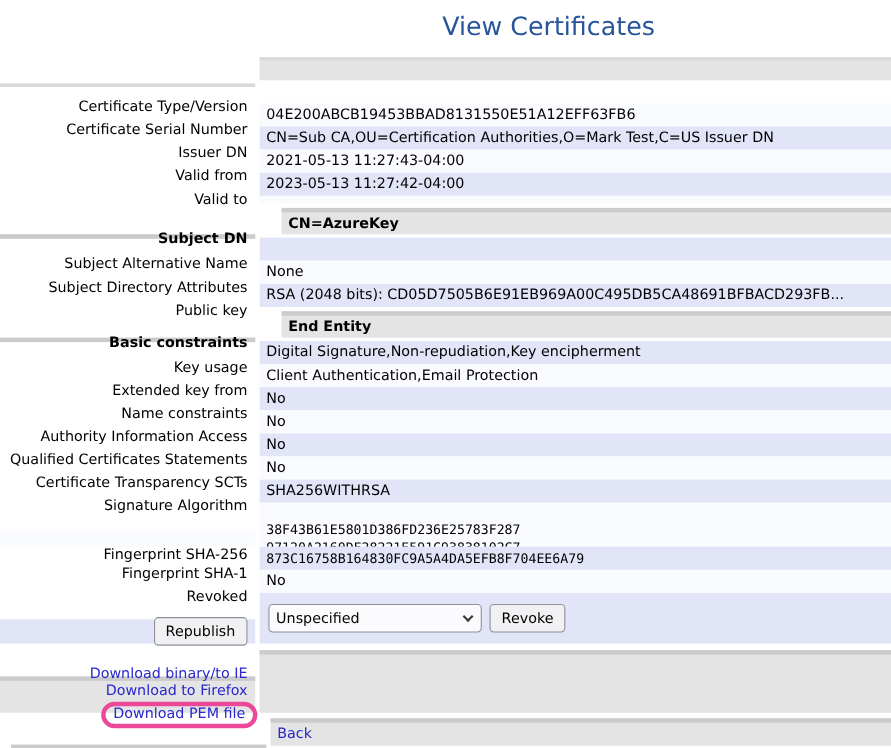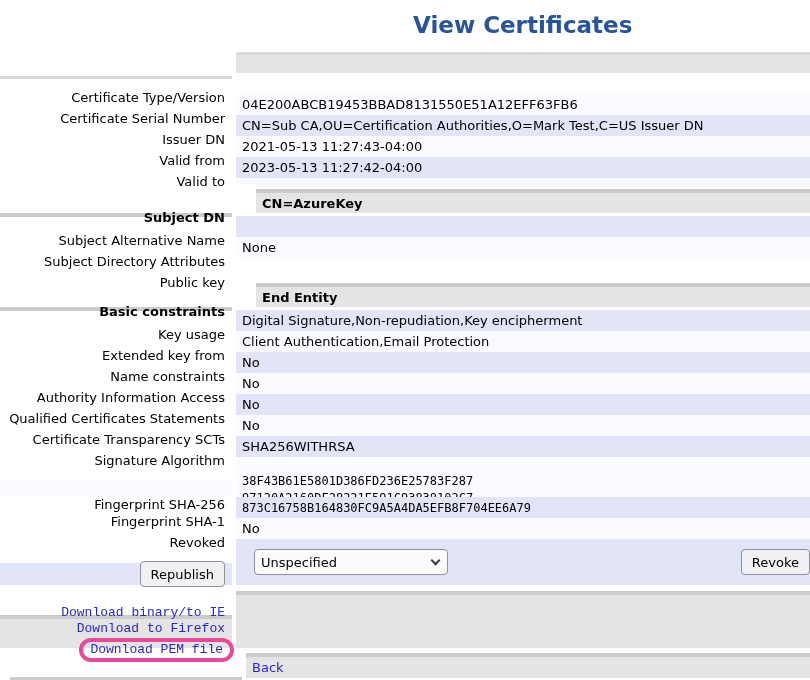--- a/index.html
+++ b/index.html
@@ -7,22 +7,22 @@
   body {
     width: 810px; height: 680px; overflow: hidden;
     background: #ffffff; color: #000;
     font-family: "DejaVu Sans", "Liberation Sans", sans-serif;
     font-size: 13px;
   }
 
   
   .title-bar { position: relative; height: 52px; }
   .page-title {
-    position: absolute; left: 413px; top: 12px; margin: 0;
-    font-size: 23px; font-weight: bold; color: #27549b;
+    position: absolute; left: 402px; top: 12px; margin: 0;
+    font-size: 23px; font-weight: normal; color: #27549b;
     white-space: nowrap;
   }
 
   
   .trow { display: flex; width: 810px; }
   .lbl {
     width: 232px; padding-right: 7px;
     display: flex; align-items: center; justify-content: flex-end;
     text-align: right;
     margin-top: 24px;
@@ -48,21 +48,21 @@
   .spacer-pale .lbl, .spacer-pale .val { background: #fafbff; }
 
   
   .mono { font-family: "DejaVu Sans Mono", "Liberation Mono", monospace; font-size: 12px; }
   .fp256 { height: 40px; }
   .fp256 .lbl, .fp256 .val { align-items: flex-start; padding-top: 16px; }
   .fp256 .val { display: block; line-height: 17px; }
 
   
   .r-buttons { height: 46px; }
-  .r-buttons .val { padding-left: 18px; justify-content: space-between; }
+  .r-buttons .val { padding-left: 8px; }
   button {
     font-family: "DejaVu Sans", "Liberation Sans", sans-serif; font-size: 13px;
     color: #000; height: 26px; padding: 0 10px;
     background: #f1f1f3; border: 1px solid #8f8f9d; border-radius: 4px;
   }
   .sel-wrap { position: relative; width: 194px; height: 26px; margin-right: 7px; }
   select {
     width: 100%; height: 100%;
     font-family: "DejaVu Sans", "Liberation Sans", sans-serif; font-size: 13px;
     -webkit-appearance: none; -moz-appearance: none; appearance: none;
@@ -71,21 +71,21 @@
   }
   .chev {
     position: absolute; right: 9px; top: 8px; width: 7px; height: 7px;
     border-right: 2px solid #3c3c3c; border-bottom: 2px solid #3c3c3c;
     transform: rotate(45deg); pointer-events: none;
   }
 
   
   a { color: #2727cc; text-decoration: none; }
   .dl-row { margin-top: 6px; height: 57px; }
-  .dl-row .lbl, .dl-row .val { background: #e4e4e4; border-top: 4px solid #cbcbcb; font-family: Liberation Mono, monospace; }
+  .dl-row .lbl, .dl-row .val { background: #e4e4e4; border-top: 4px solid #cbcbcb; }
   .dl-row .lbl { flex-direction: column; align-items: flex-end; justify-content: center; }
   .dl-row a { display: block; line-height: 16px; }
   .pem-oval {
     border: 4px solid #ec4899; border-radius: 12px;
     padding: 0 7px; margin-right: -9px; margin-top: 1px;
   }
   .back-row { margin-top: 5px; height: 25px; padding-left: 10px; }
   .back-row .lbl, .back-row .val { background: #e4e4e4; border-top: 4px solid #cbcbcb; }
 </style>
 </head>
@@ -131,20 +131,21 @@
 <div class="trow r lav">
   <div class="lbl">Subject Alternative Name</div>
   <div class="val"></div>
 </div>
 <div class="trow r pale">
   <div class="lbl">Subject Directory Attributes</div>
   <div class="val">None</div>
 </div>
 <div class="trow r lav">
   <div class="lbl">Public key</div>
+  <div class="val">RSA (2048 bits): CD05D7505B6E91EB969A00C495DB5CA48691BFBACD293FB...</div>
 </div>
 
 <div class="trow sec-head">
   <div class="lbl">Basic constraints</div>
   <div class="val">End Entity</div>
 </div>
 <div class="trow r lav">
   <div class="lbl">Key usage</div>
   <div class="val">Digital Signature,Non-repudiation,Key encipherment</div>
 </div>

